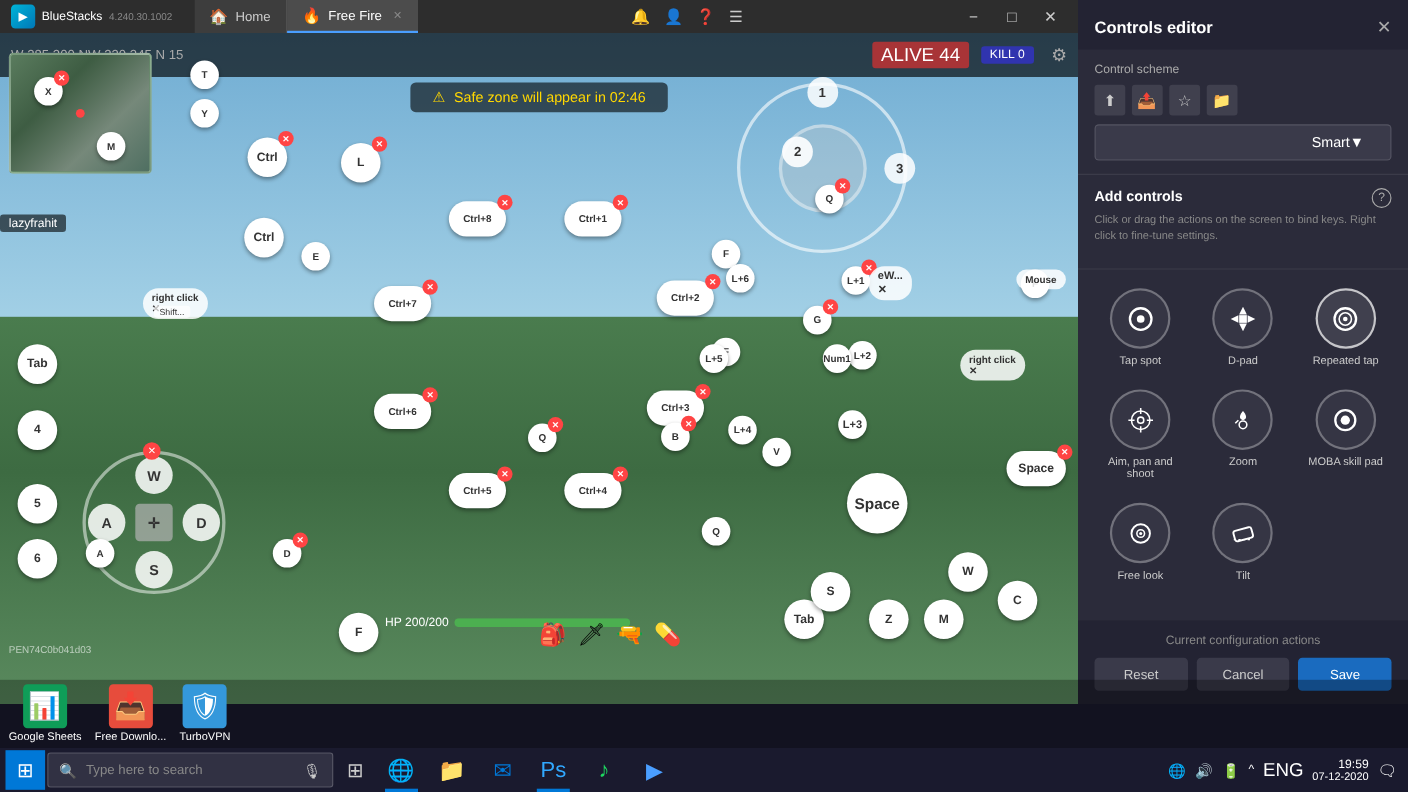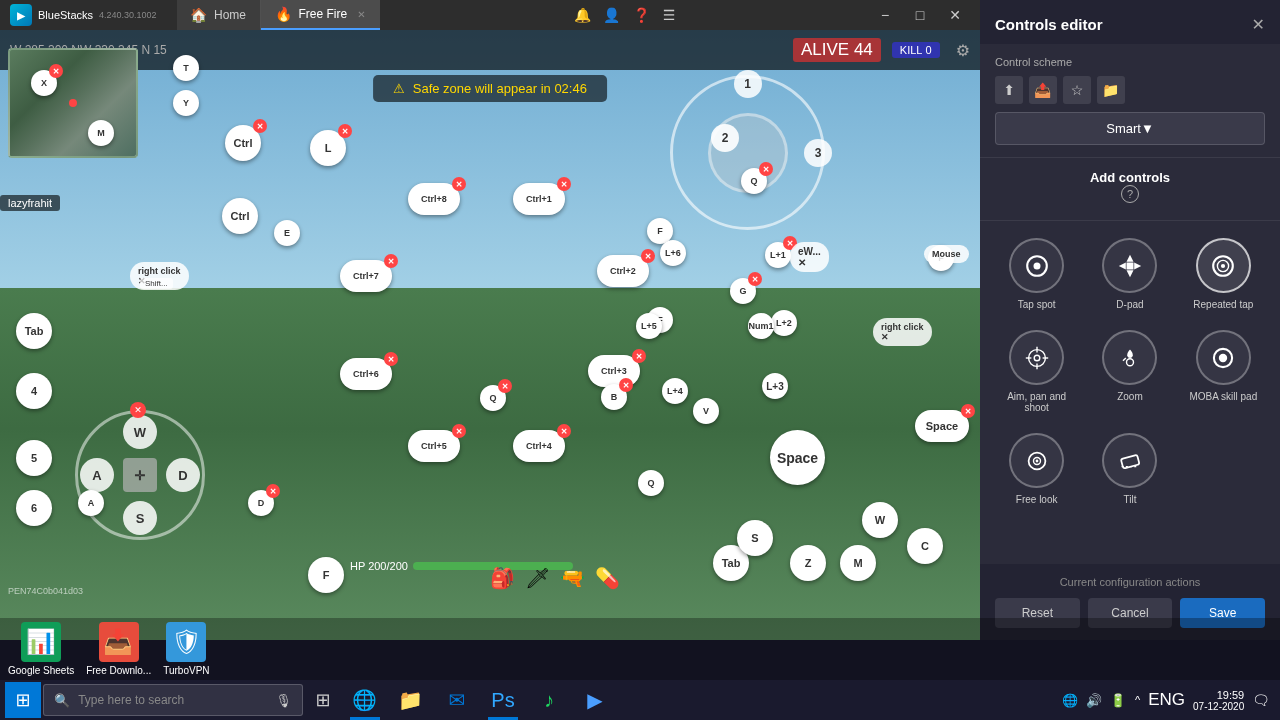--- a/index.html
+++ b/index.html
@@ -339,46 +339,45 @@
       font-size: 11px;
       color: #aaa;
       margin-bottom: 8px;
     }
 
     .scheme-dropdown {
       width: 100%;
       background: #3a3a4a;
       border: 1px solid rgba(255,255,255,0.15);
       border-radius: 4px;
-      padding: 8px 12px;
+      padding: 8px 24px;
       color: white;
       font-size: 13px;
       display: flex;
       align-items: center;
-      justify-content: center;
+      justify-content: flex-end;
       cursor: pointer;
     }
 
     .scheme-icon-btn {
       width: 28px; height: 28px;
       background: rgba(255,255,255,0.1);
       border-radius: 3px;
       display: flex; align-items: center; justify-content: center;
       cursor: pointer;
       font-size: 14px;
       color: #ccc;
     }
 
     
     .add-controls-header {
       display: flex;
-      align-items: center;
+      align-items: flex-start;
       justify-content: space-between;
       margin-bottom: 5px;
-      flex-direction: column;
     }
 
     .add-controls-title {
       font-size: 13px;
       font-weight: 600;
     }
 
     .add-controls-info {
       font-size: 10px;
       color: #888;
@@ -741,20 +740,21 @@
       <span>Smart</span>
       <span>▼</span>
     </div>
   </div>
 
   <div class="panel-section">
     <div class="add-controls-header">
       <span class="add-controls-title">Add controls</span>
       <span style="color:#aaa;font-size:14px;cursor:pointer;border:1px solid #aaa;border-radius:50%;width:18px;height:18px;display:flex;align-items:center;justify-content:center;font-size:11px;">?</span>
     </div>
+    <p class="add-controls-info">Click or drag the actions on the screen to bind keys. Right click to fine-tune settings.</p>
   </div>
 
   <div class="controls-grid">
 
     <div class="ctrl-item">
       <div class="ctrl-icon">
         <svg viewBox="0 0 40 40" fill="white" width="32" height="32">
           <circle cx="20" cy="20" r="14" fill="none" stroke="white" stroke-width="3"></circle>
           <circle cx="20" cy="20" r="5" fill="white"></circle>
         </svg>

